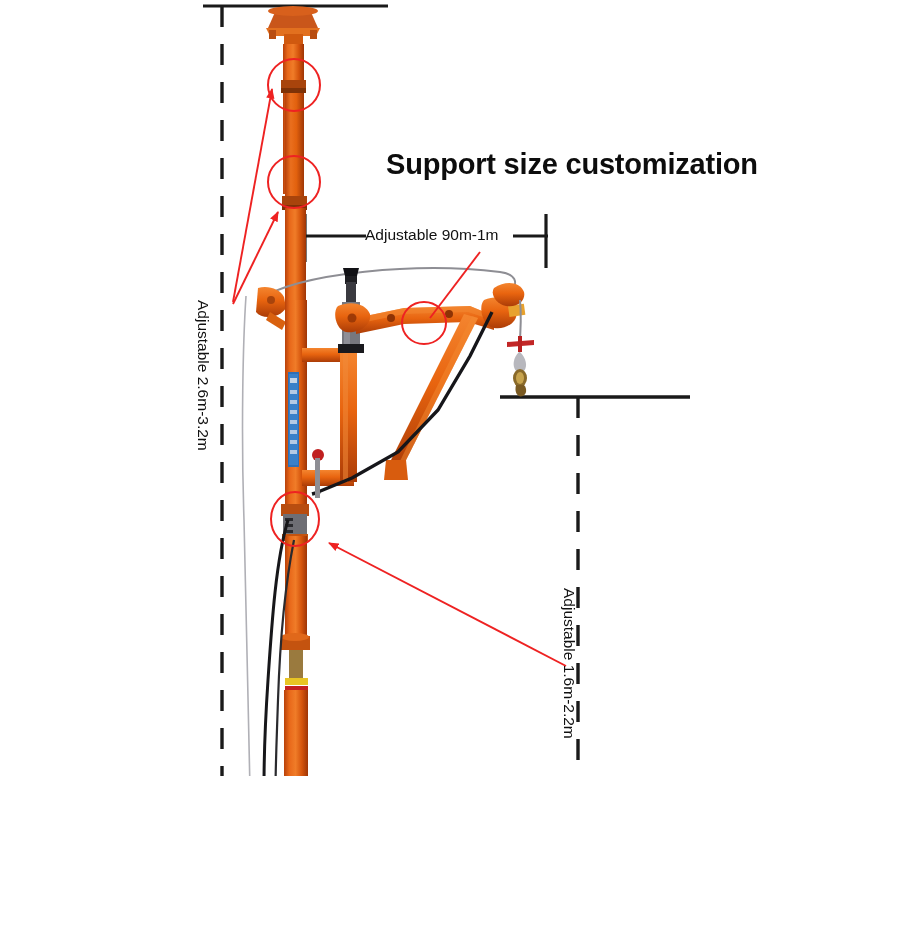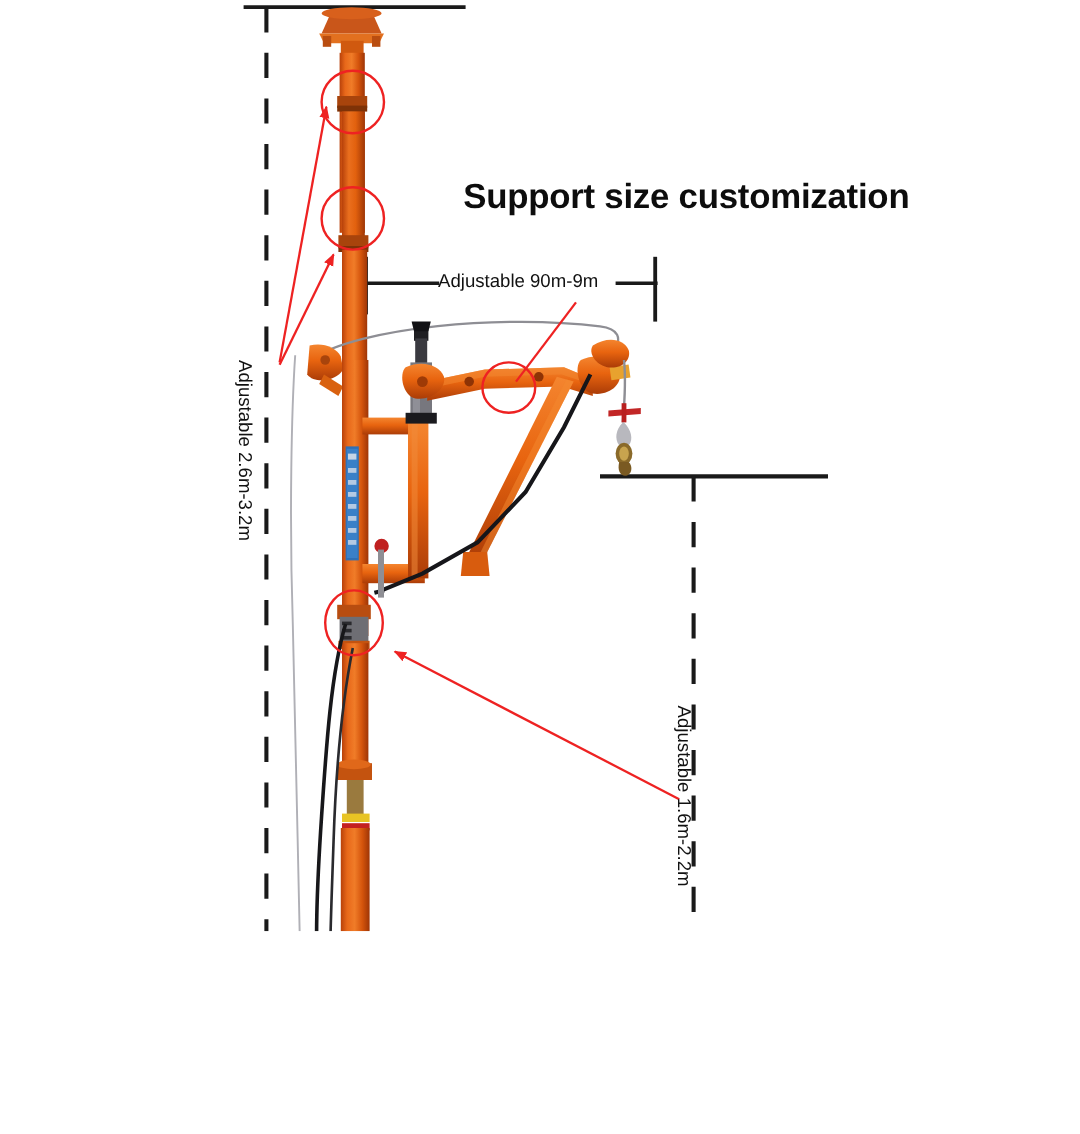--- a/index.html
+++ b/index.html
@@ -320,19 +320,19 @@
 
     <line x1="233" y1="304" x2="278" y2="212" stroke="#ee2222" stroke-width="1.9" marker-end="url(#arrowRed)"></line>
 
     <line x1="430" y1="318" x2="480" y2="252" stroke="#ee2222" stroke-width="1.9"></line>
 
     <line x1="566" y1="666" x2="329" y2="543" stroke="#ee2222" stroke-width="1.9" marker-end="url(#arrowRed)"></line>
   </svg>
 
   <div class="title-text">Support size customization</div>
 
-  <div class="dim-label horiz">Adjustable 90m-9m</div>
+  <div class="dim-label horiz">Adjustable 90m-1m</div>
 
   <div class="dim-label vert-left">Adjustable 2.6m-3.2m</div>
 
   <div class="dim-label vert-right">Adjustable 1.6m-2.2m</div>
 
 </div>
 
 </body></html>

